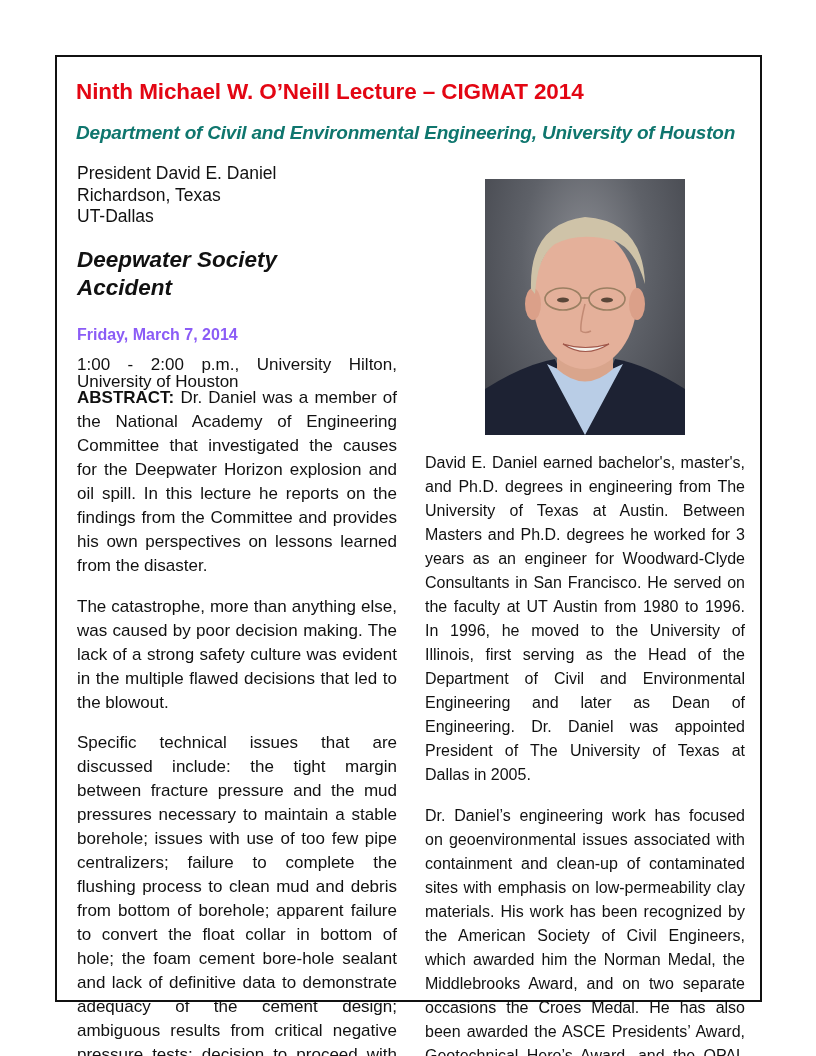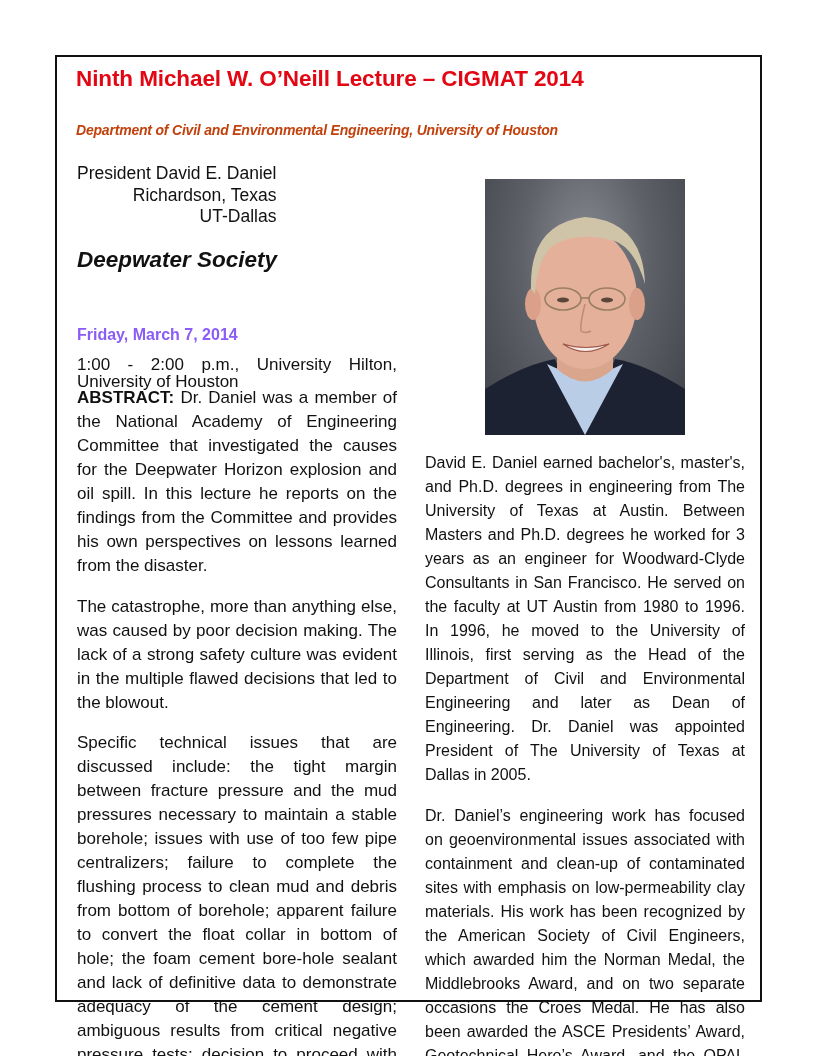--- a/index.html
+++ b/index.html
@@ -1,21 +1,21 @@
 <!DOCTYPE html>
 <html><head>
   <meta charset="utf-8">
   <style>
     html, body { margin: 0; padding: 0; background: #ffffff; }
     body { width: 816px; height: 1056px; position: relative; overflow: hidden; font-family: "Liberation Sans", sans-serif; color: #111; }
     .frame { position: absolute; left: 55px; top: 55px; width: 703px; height: 943px; border: 2px solid #111; box-sizing: content-box; }
-    .title { position: absolute; left: 76px; top: 66px; font-size: 22.5px; font-weight: bold; color: #e30613; white-space: nowrap; letter-spacing: -0.1px; }
-    .dept { position: absolute; left: 76px; top: 122px; font-size: 14px; font-weight: bold; font-style: italic; color: #c2410c; white-space: nowrap; letter-spacing: -0.2px; }
+    .title { position: absolute; left: 76px; top: 79px; font-size: 22.5px; font-weight: bold; color: #e30613; white-space: nowrap; letter-spacing: -0.1px; }
+    .dept { position: absolute; left: 76px; top: 122px; font-size: 19px; font-weight: bold; font-style: italic; color: #0f766e; white-space: nowrap; letter-spacing: -0.2px; }
     .speaker { position: absolute; left: 77px; top: 163px; font-size: 17.5px; line-height: 21.5px; }
-    .speaker div { white-space: nowrap; text-align: right; }
+    .speaker div { white-space: nowrap; }
     .talk-title { position: absolute; left: 77px; top: 246px; font-size: 22.5px; font-weight: bold; font-style: italic; line-height: 28px; }
     .date { position: absolute; left: 77px; top: 326px; font-size: 16px; font-weight: bold; color: #8b5cf6; }
     .time { position: absolute; left: 77px; top: 357px; width: 320px; font-size: 17px; line-height: 16.7px; text-align: justify; }
     .col-left { position: absolute; left: 77px; top: 386px; width: 320px; font-size: 17px; line-height: 24px; text-align: justify; }
     .col-left p, .col-right p { margin: 0 0 16.7px 0; }
     .col-right { position: absolute; left: 425px; top: 451px; width: 320px; font-size: 16px; line-height: 24px; text-align: justify; }
     .photo { position: absolute; left: 485px; top: 179px; width: 200px; height: 256px; overflow: hidden; background: radial-gradient(ellipse at 50% 30%, #8a8c92 0%, #5e6168 45%, #3e4047 100%); }
     .photo svg { display: block; }
     b.lead { font-weight: bold; }
   </style>
@@ -28,20 +28,21 @@
 <div class="dept">Department of Civil and Environmental Engineering, University of Houston</div>
 
 <div class="speaker">
   <div>President David E. Daniel</div>
   <div>Richardson, Texas</div>
   <div>UT-Dallas</div>
 </div>
 
 <div class="talk-title">
   <div>Deepwater Society</div>
+  <div>Accident</div>
 </div>
 
 <div class="date">Friday, March 7, 2014</div>
 <div class="time">1:00 - 2:00 p.m., University Hilton, University of Houston</div>
 
 <div class="col-left">
   <p><b class="lead">ABSTRACT:</b><span> Dr. Daniel was a member of the National Academy of Engineering Committee that investigated the causes for the Deepwater Horizon explosion and oil spill. In this lecture he reports on the findings from the Committee and provides his own perspectives on lessons learned from the disaster.</span></p>
   <p>The catastrophe, more than anything else, was caused by poor decision making. The lack of a strong safety culture was evident in the multiple flawed decisions that led to the blowout.</p>
   <p>Specific technical issues that are discussed include: the tight margin between fracture pressure and the mud pressures necessary to maintain a stable borehole; issues with use of too few pipe centralizers; failure to complete the flushing process to clean mud and debris from bottom of borehole; apparent failure to convert the float collar in bottom of hole; the foam cement bore-hole sealant and lack of definitive data to demonstrate adequacy of the cement design; ambiguous results from critical negative pressure tests; decision to proceed with well closure in light of the conflicting information available; failure to track inflow and outflow during cement placement; and limitations in the design of the blowout preventer. Finally, the lessons learned are reviewed in broader context applicable to management and decision making in all types of organizations.</p>
 </div>

